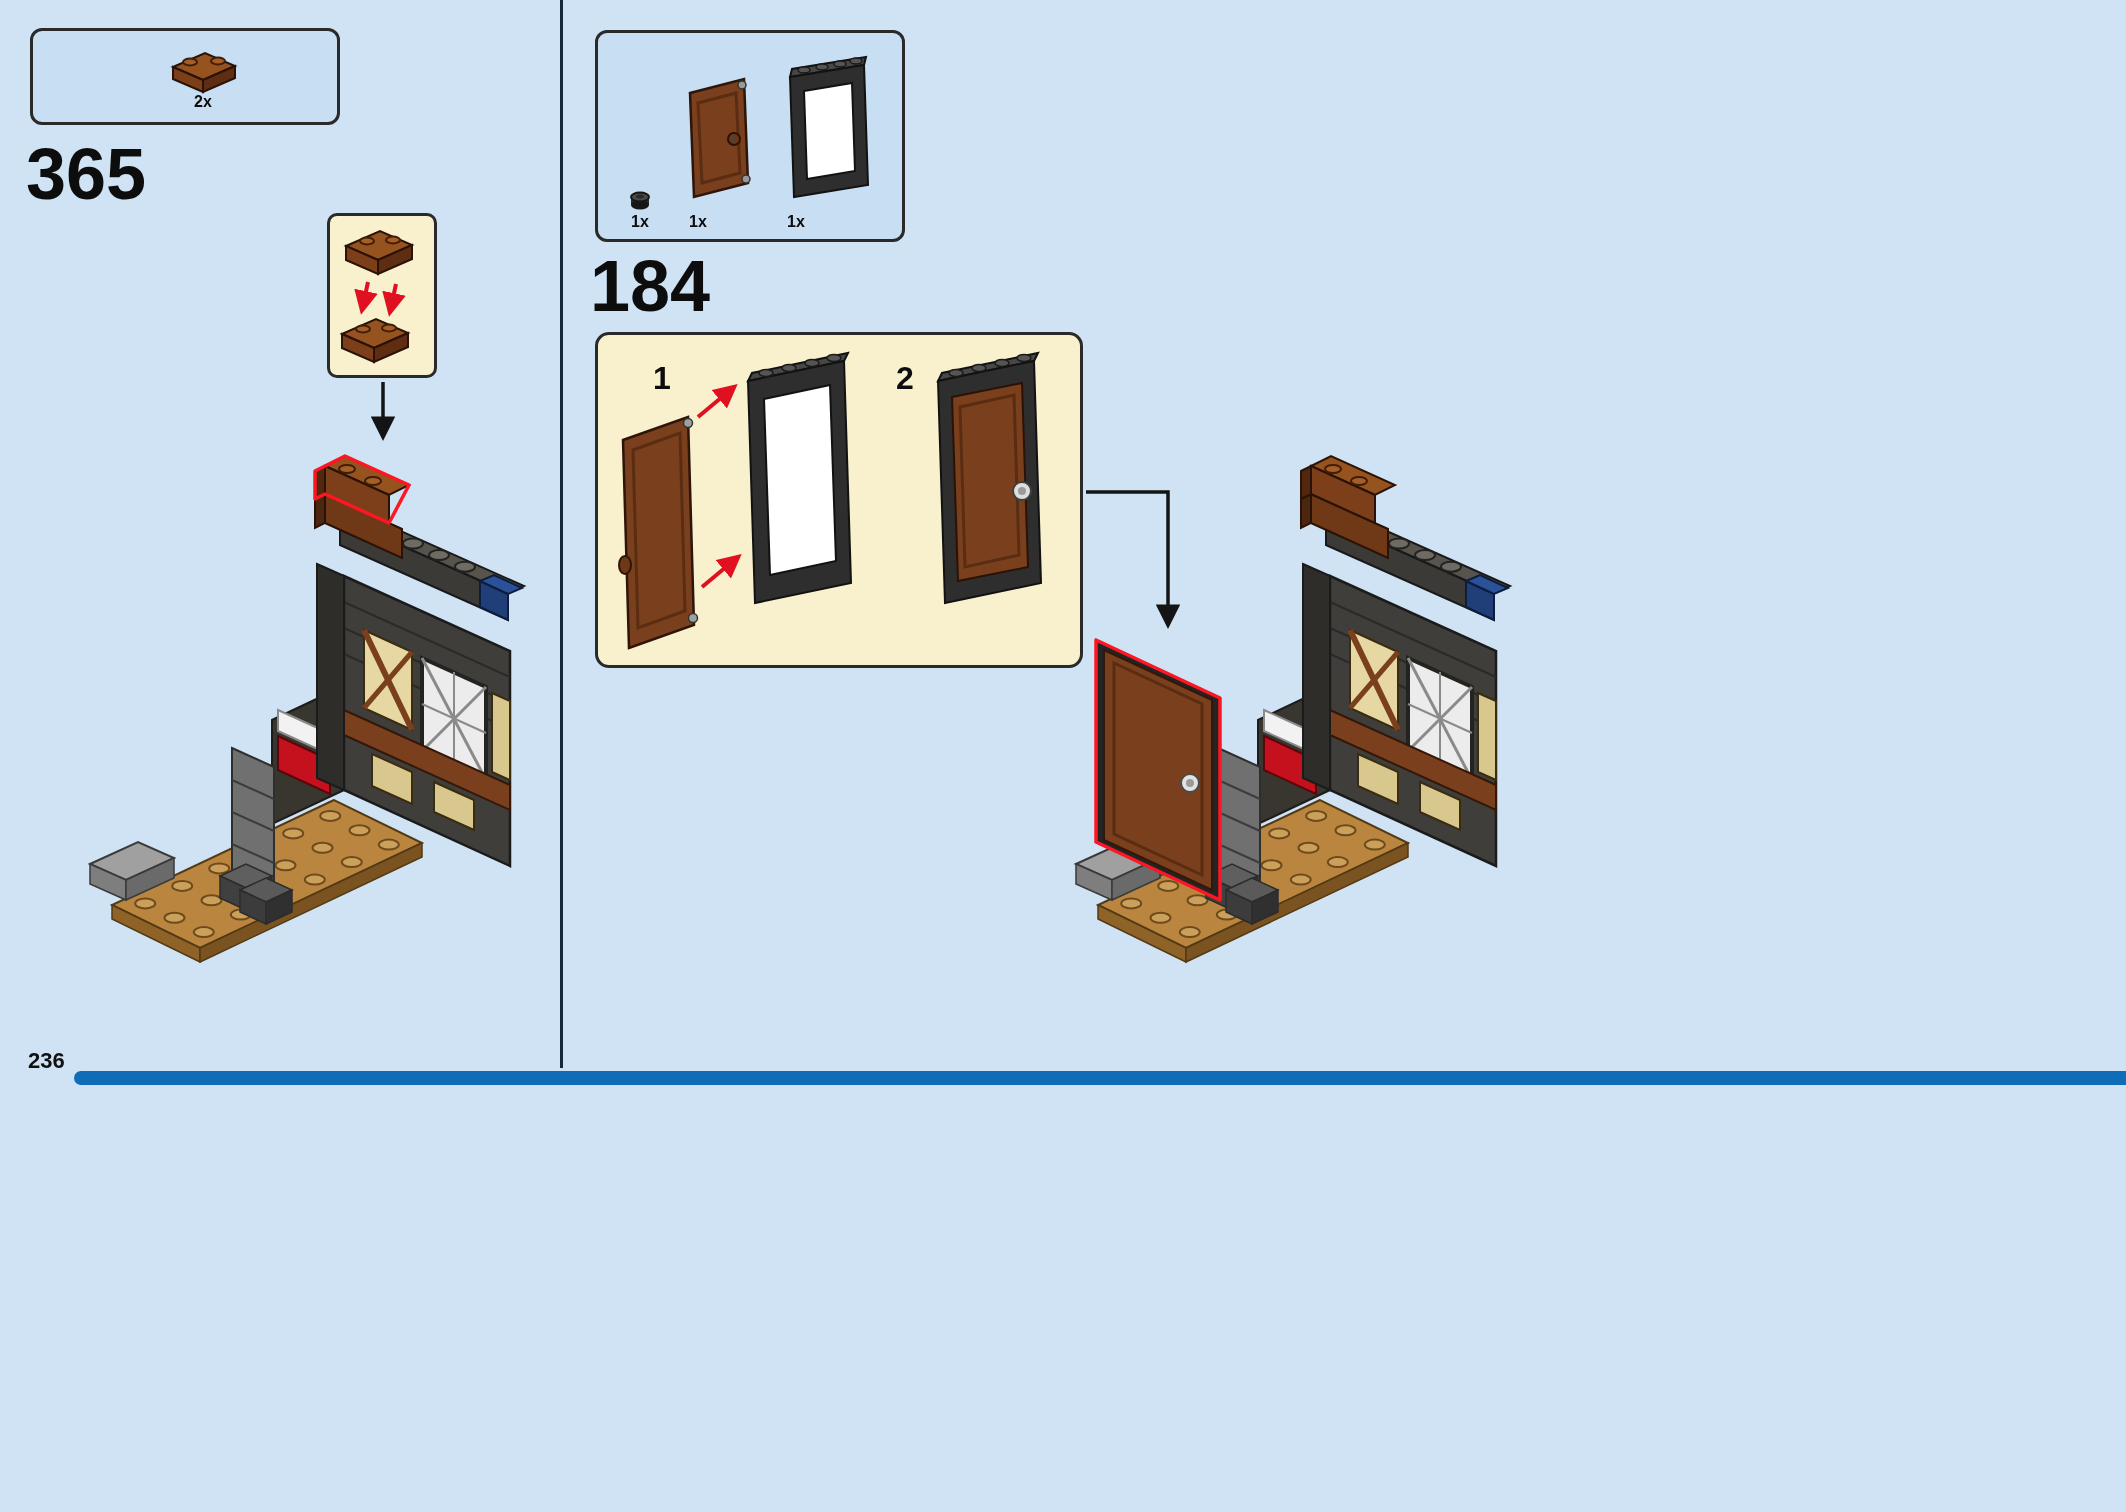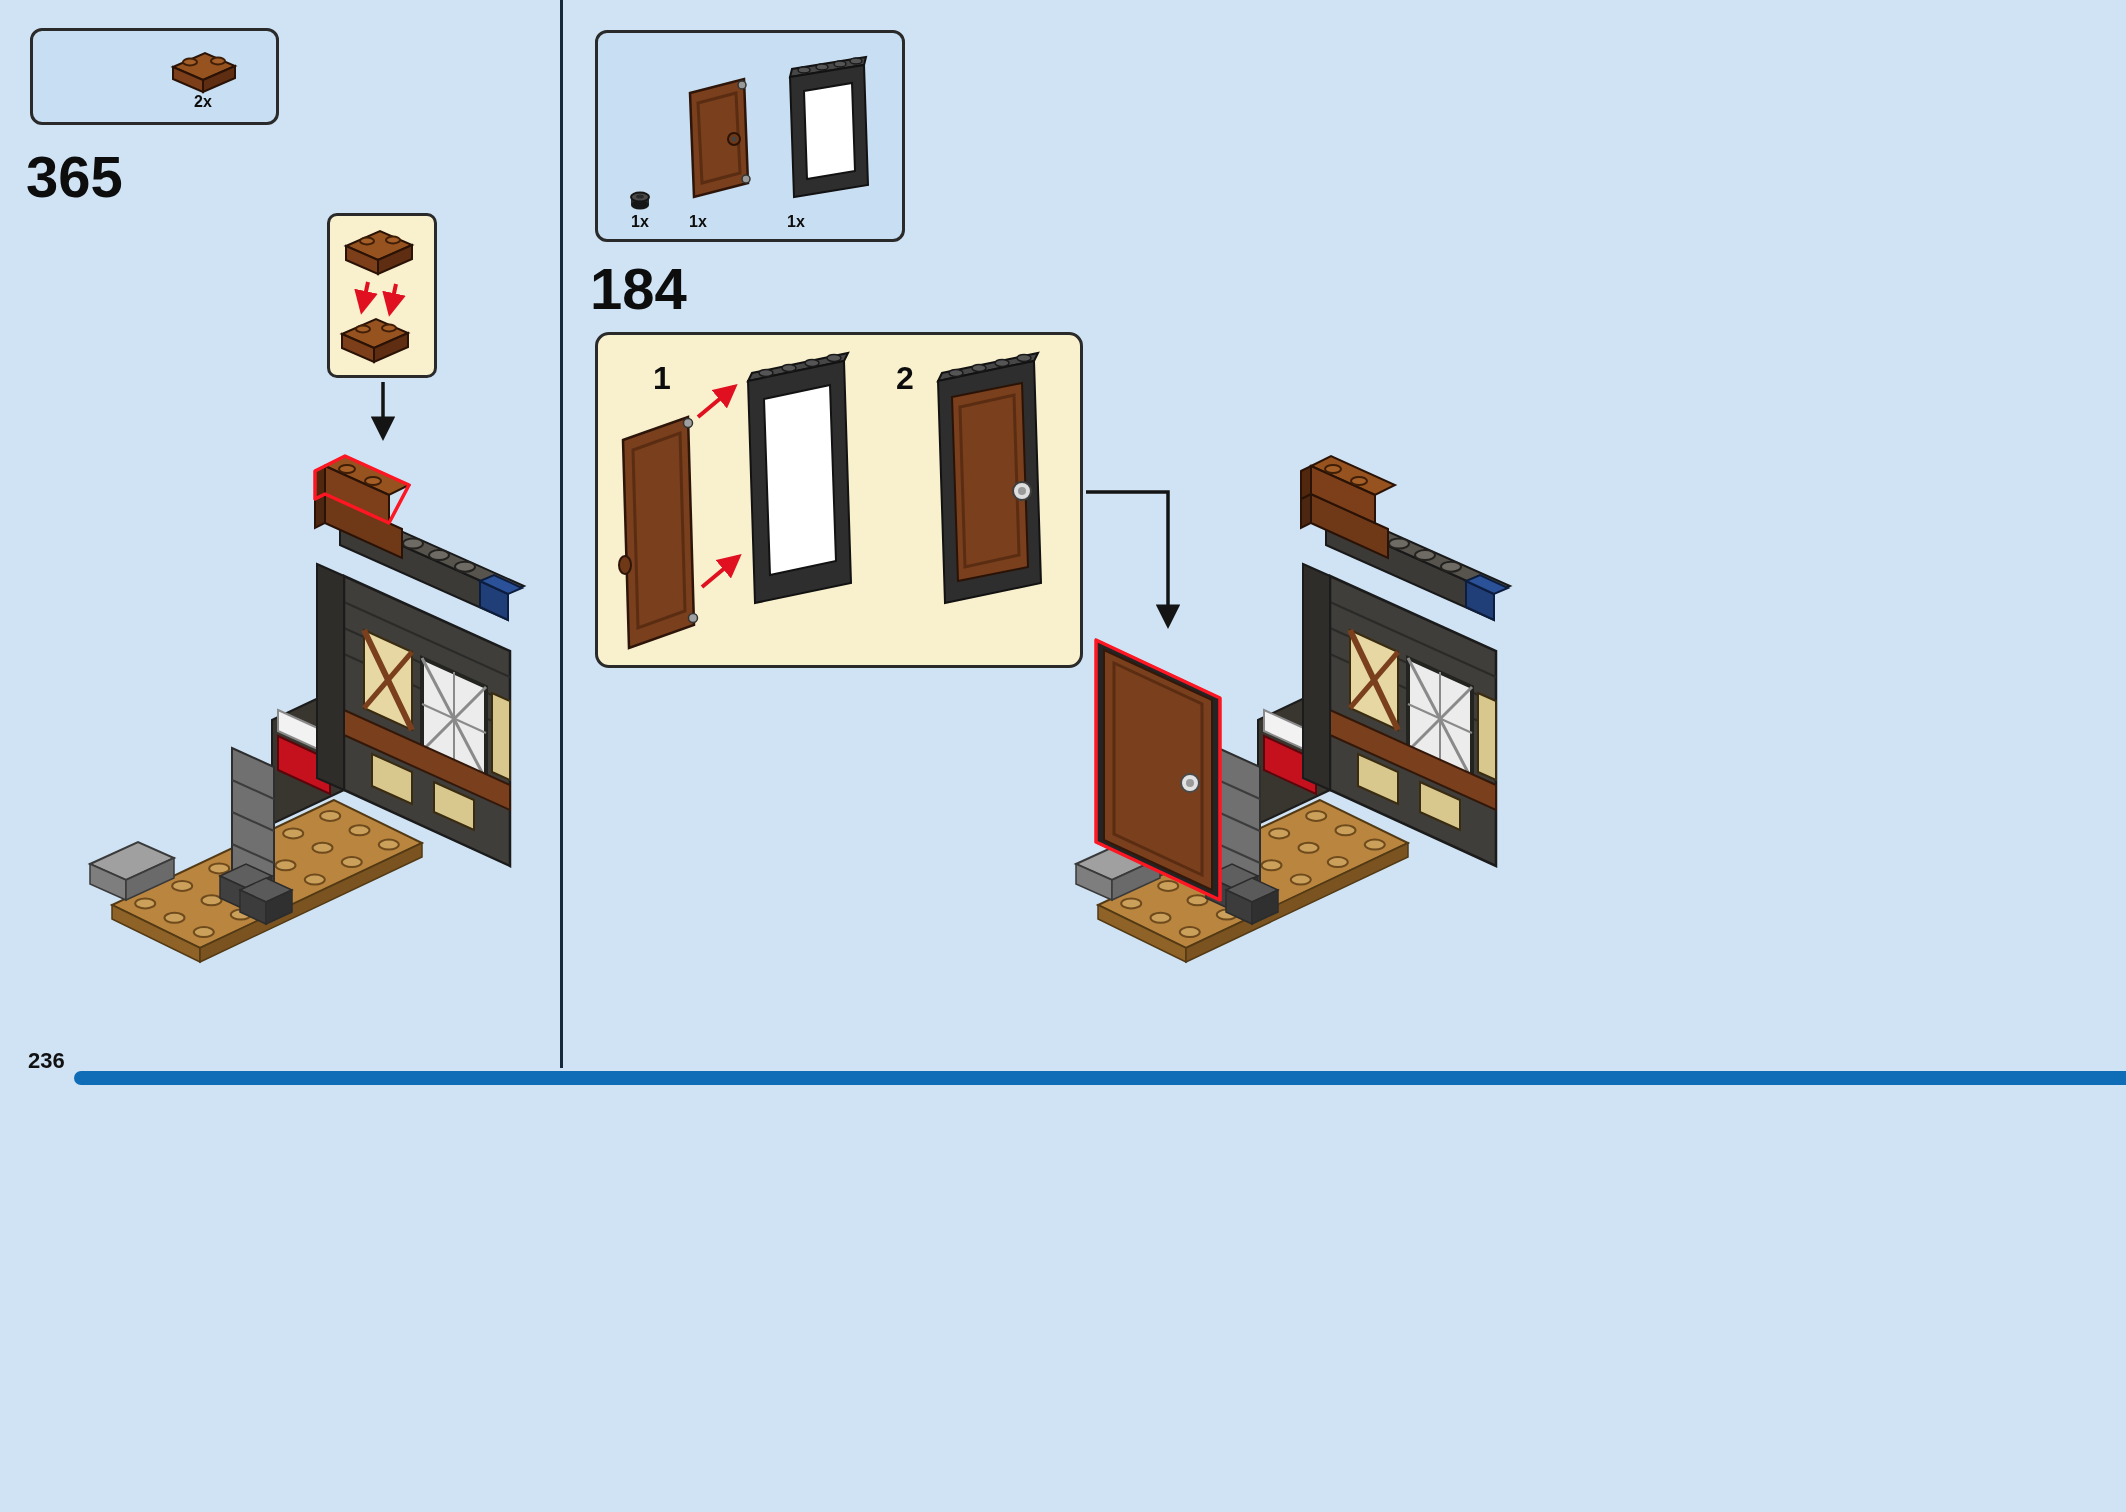--- a/index.html
+++ b/index.html
@@ -7,21 +7,21 @@
     position:relative; width:2126px; height:1512px;
     background:#cfe3f4; overflow:hidden;
     font-family:"Liberation Sans", sans-serif; color:#111;
   }
   .panel{
     position:absolute; box-sizing:border-box;
     border:3px solid #2a2a2a; border-radius:12px; background:#c8def2;
   }
   .cream{ background:#f9f0cd; border-radius:14px; }
   .step-number{
-    position:absolute; font-size:58px; font-weight:bold; color:#0d0d0d; line-height:1;margin-top:10px;
+    position:absolute; font-size:72px; font-weight:bold; color:#0d0d0d; line-height:1;
   }
   .pcount{
     position:absolute; font-size:16px; font-weight:bold; color:#0d0d0d; text-align:center;
   }
   .sublabel{
     position:absolute; font-size:32px; font-weight:bold; color:#0d0d0d;
   }
   .divider{
     position:absolute; left:560px; top:0; width:3px; height:1068px; background:#15293b;
   }
@@ -141,21 +141,21 @@
           <polygon points="243,18 307,47 327,37 263,8" fill="#96521f" stroke="#2a1306" stroke-width="2"></polygon>
           <polygon points="243,18 307,47 307,75 243,46" fill="#7d3f1a" stroke="#2a1306" stroke-width="2"></polygon>
           <polygon points="233,23 243,18 243,46 233,51" fill="#51270e" stroke="#2a1306" stroke-width="2"></polygon>
           <ellipse cx="265" cy="21" rx="8" ry="4" fill="#a55e26" stroke="#3f1e08" stroke-width="2"></ellipse>
           <ellipse cx="291" cy="33" rx="8" ry="4" fill="#a55e26" stroke="#3f1e08" stroke-width="2"></ellipse>
         </g>
       </g>
     </defs>
   </svg>
 
-  <div class="panel" style="left:30px; top:28px; width:249px; height:97px;">
+  <div class="panel" style="left:30px; top:28px; width:310px; height:97px;">
     <svg width="310" height="97" viewBox="0 0 310 97" style="left:0;top:0">
       <polygon points="140,36 172,22 202,35 170,49" fill="#96521f" stroke="#2a1306" stroke-width="2"></polygon>
       <polygon points="140,36 170,49 170,61 140,48" fill="#7d3f1a" stroke="#2a1306" stroke-width="2"></polygon>
       <polygon points="170,49 202,35 202,47 170,61" fill="#5f2e12" stroke="#2a1306" stroke-width="2"></polygon>
       <ellipse cx="157" cy="31" rx="7" ry="3.5" fill="#a55e26" stroke="#3f1e08" stroke-width="2"></ellipse>
       <ellipse cx="185" cy="30" rx="7" ry="3.5" fill="#a55e26" stroke="#3f1e08" stroke-width="2"></ellipse>
     </svg>
     <div class="pcount" style="left:120px; top:62px; width:100px;">2x</div>
   </div>
 

